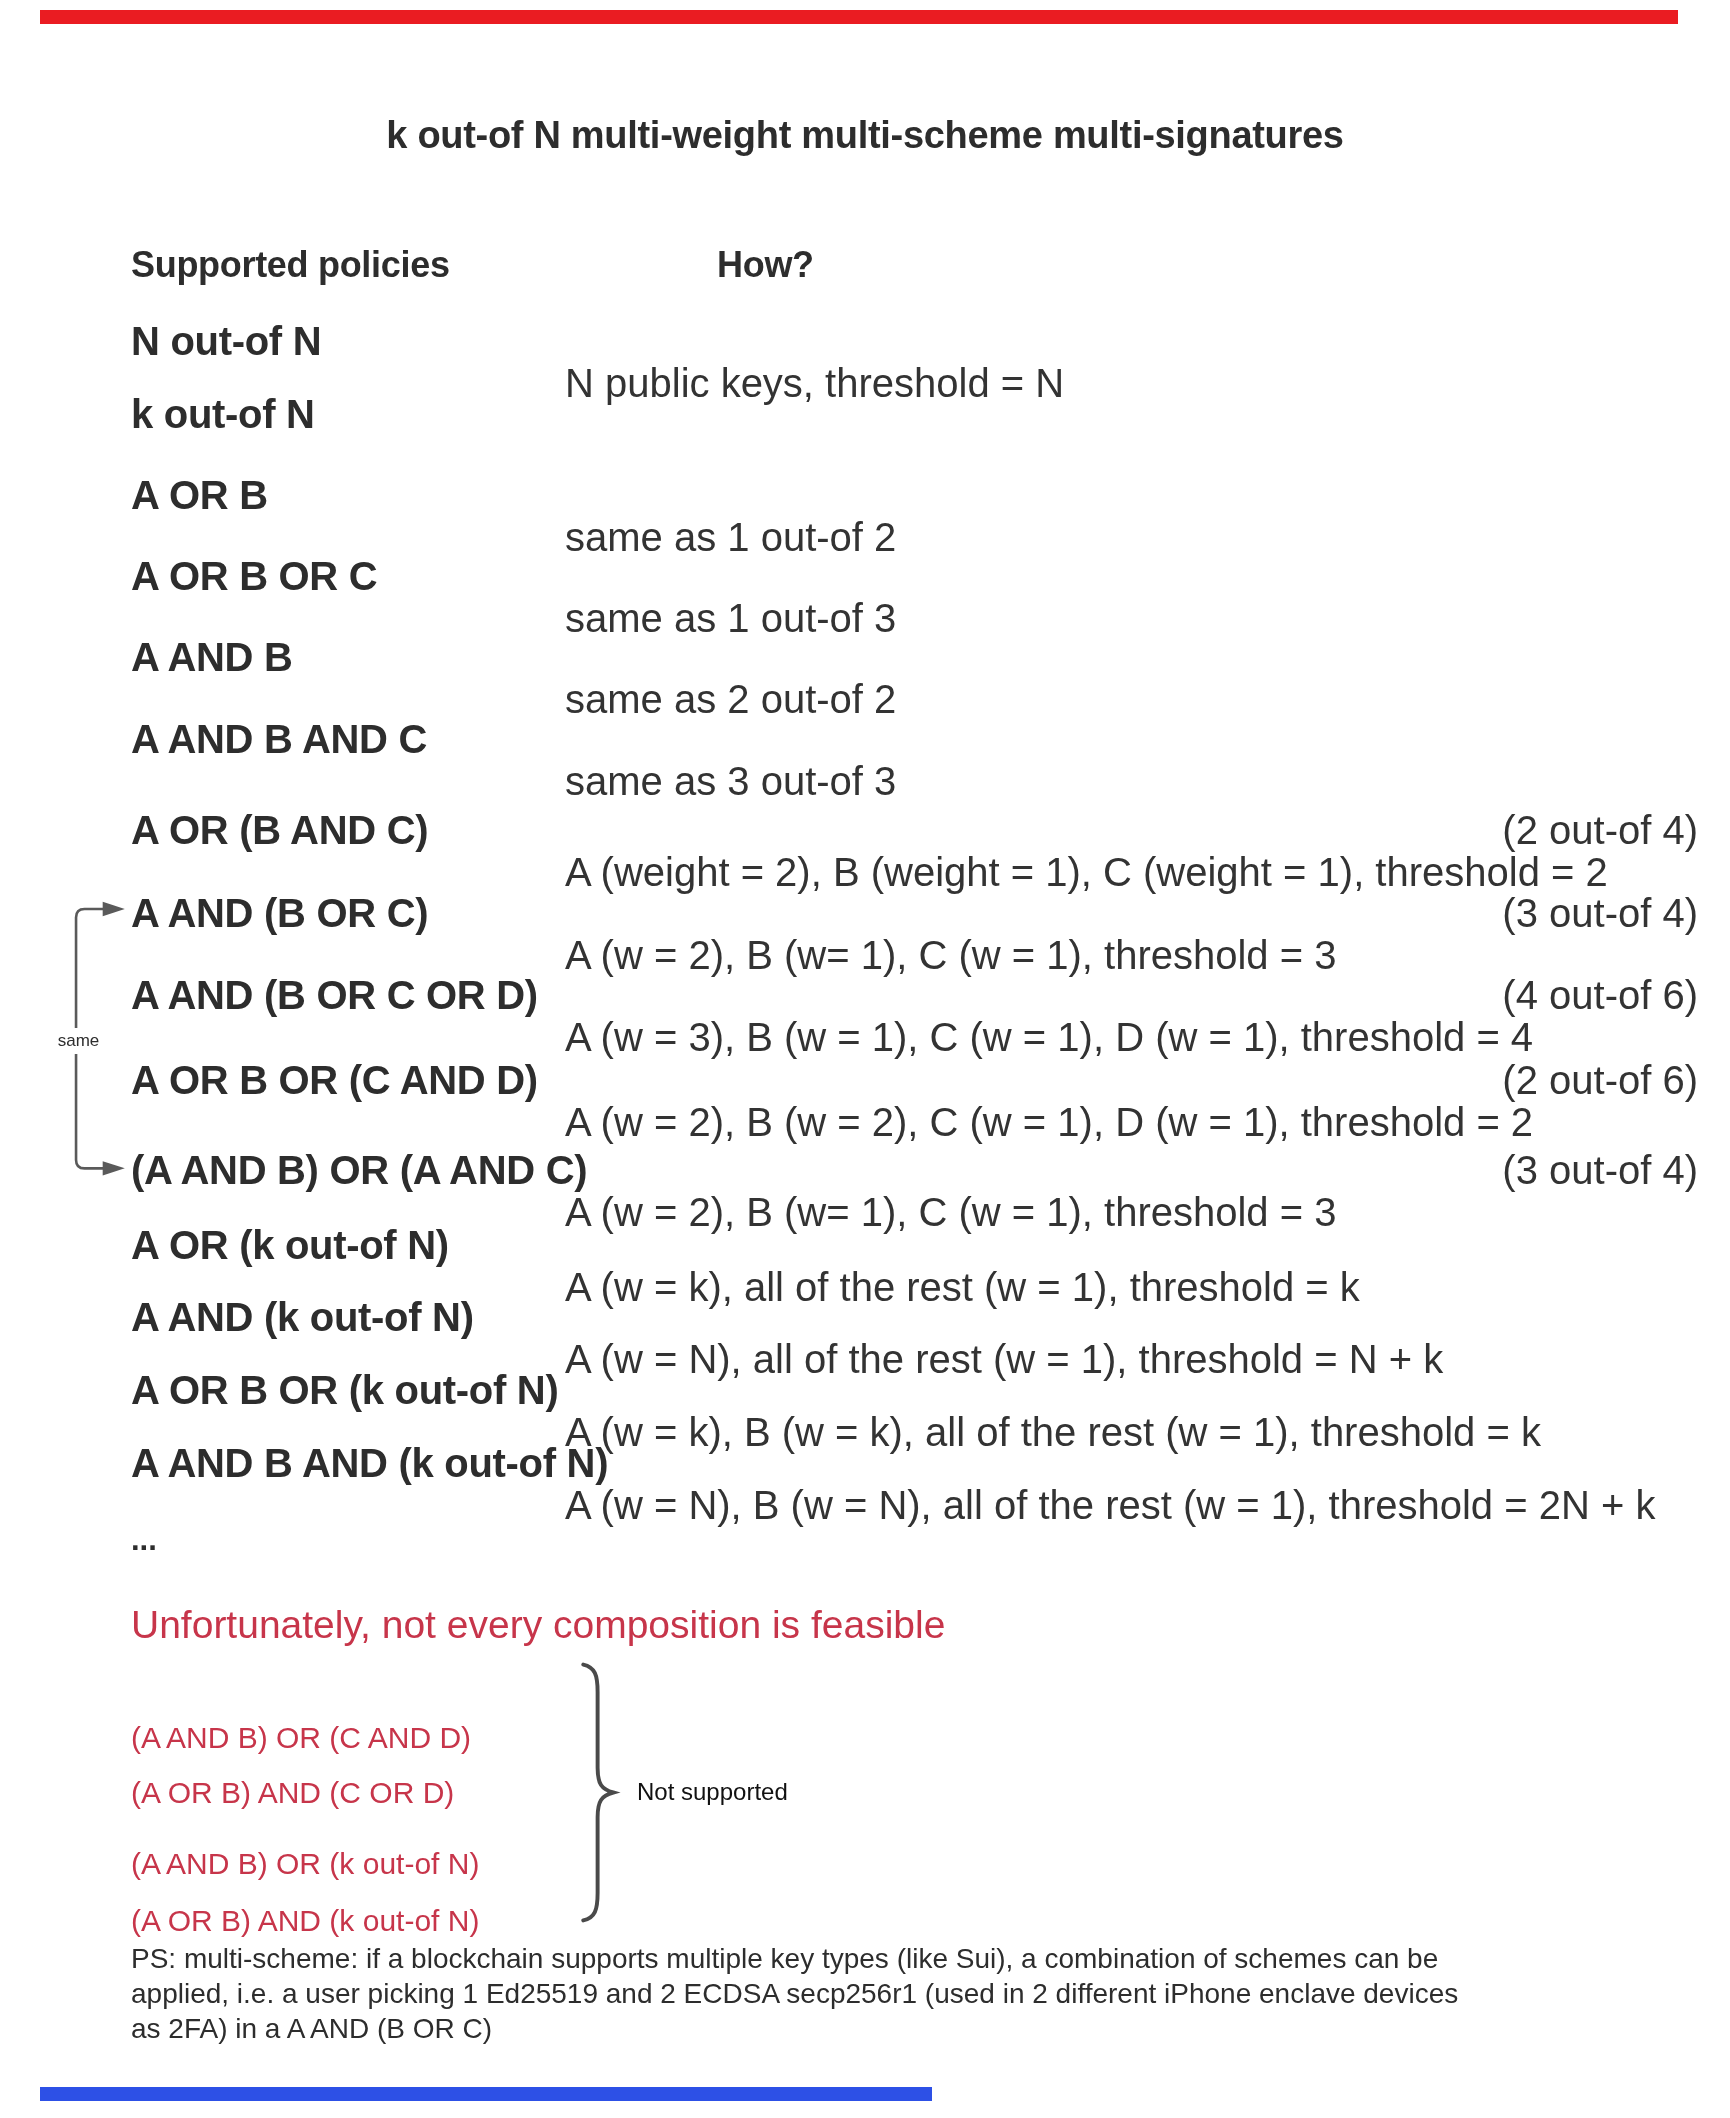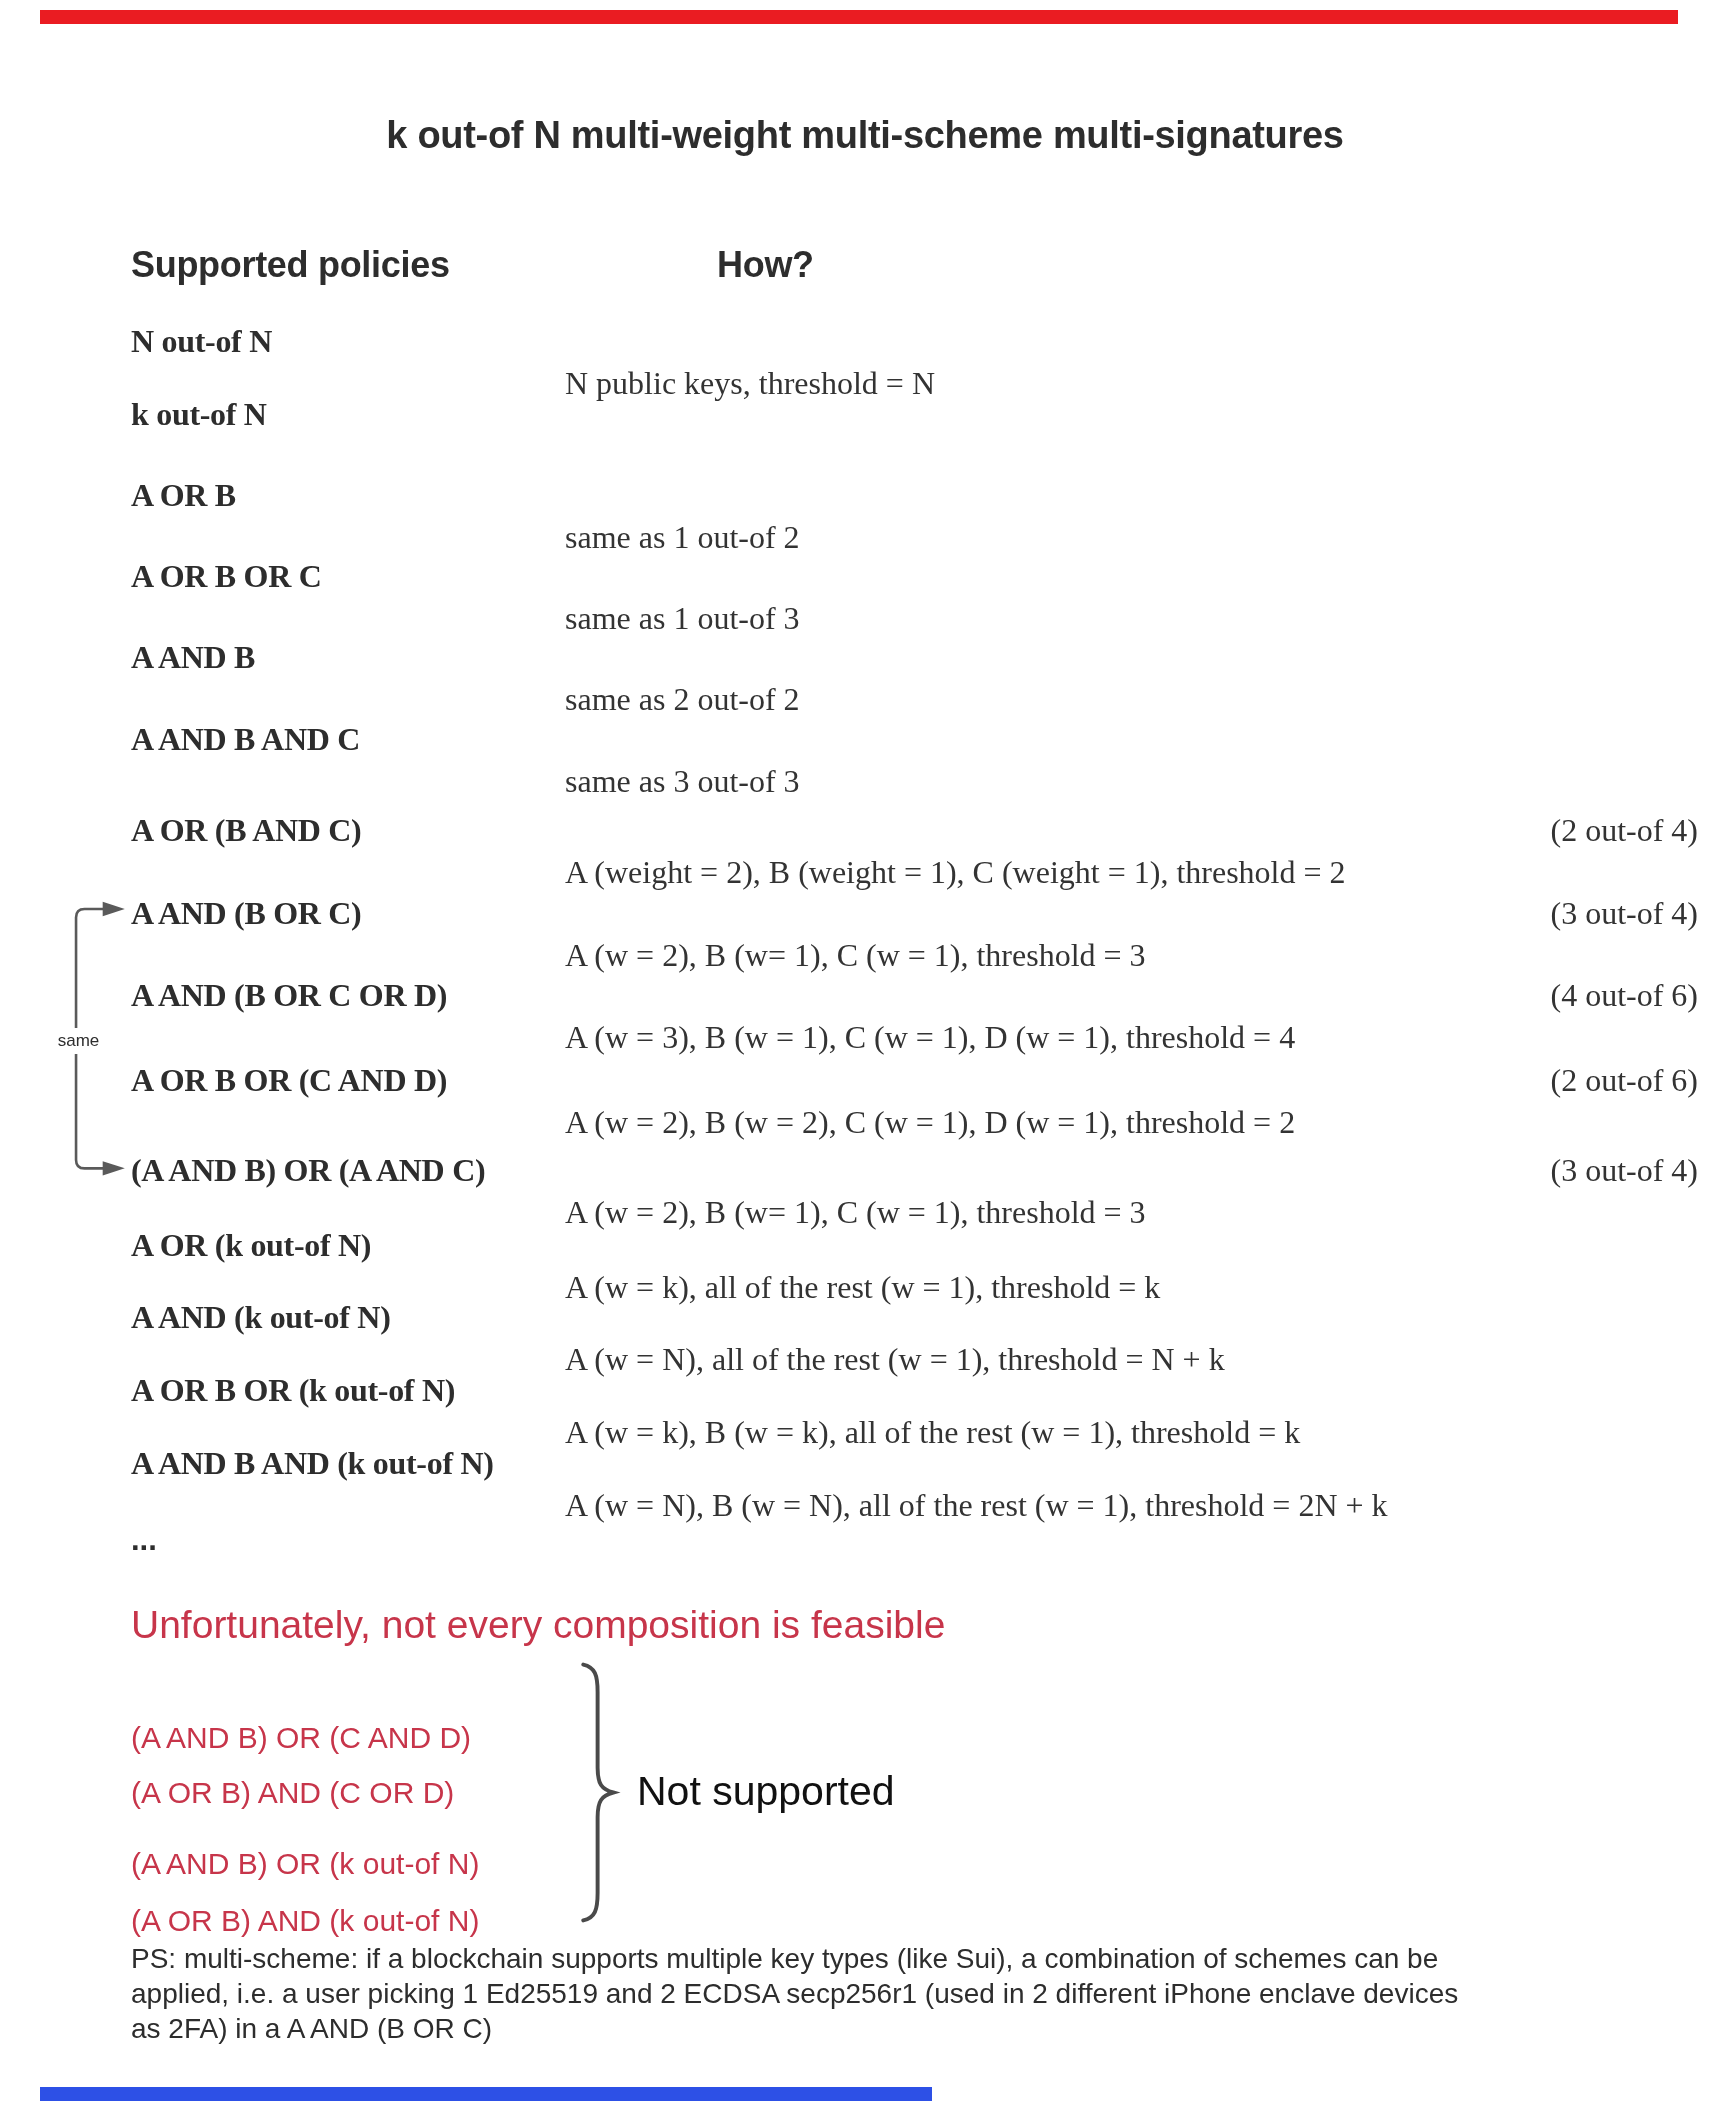--- a/index.html
+++ b/index.html
@@ -7,35 +7,35 @@
        font-family:"Liberation Sans","DejaVu Sans",sans-serif;color:#2d2d2d;}
   .abs{position:absolute;}
   .bar{position:absolute;height:13.7px;}
   #top-bar{left:40px;top:10.4px;width:1638px;background:#ea1c22;}
   #bottom-bar{left:40px;top:2087px;width:892px;height:14.4px;background:#2d50e6;}
   #title{left:0;right:0;top:112px;text-align:center;font-size:38px;font-weight:bold;
          letter-spacing:-0.3px;line-height:46px;}
   .col-header{top:243px;font-size:36px;font-weight:bold;line-height:43px;letter-spacing:-0.3px;}
   #hdr-policies{left:131px;}
   #hdr-how{left:717px;}
-  .row{position:absolute;left:0;width:1730px;height:39px;font-size:32px;line-height:39px;font-family:Liberation Serif, serif;}
+  .row{position:absolute;left:0;width:1730px;height:39px;font-size:40px;line-height:39px;}
   .row .policy{position:absolute;left:131px;font-weight:bold;letter-spacing:-0.3px;white-space:nowrap;}
   .row .how{position:absolute;left:565px;white-space:nowrap;color:#333333;margin-top:42px;}
   .row .note{position:absolute;right:32px;white-space:nowrap;color:#333333;}
   #ellipsis-row{left:131px;top:1520px;font-size:31px;font-weight:bold;line-height:39px;}
   
   #connector{left:65px;top:898px;width:78px;height:282px;}
   #same-label{left:46px;top:1028px;width:65px;text-align:center;font-size:17px;line-height:26px;
               background:#ffffff;color:#2d2d2d;}
   
   #infeasible-heading{left:131px;top:1605px;font-size:39px;line-height:39px;color:#c7354a;white-space:nowrap;}
   .bad-item{position:absolute;left:131px;font-size:30px;line-height:39px;color:#c7354a;white-space:nowrap;margin-top:38px;}
   #bad-0{top:1680px;} #bad-1{top:1735px;} #bad-2{top:1806px;} #bad-3{top:1863px;}
   #brace{left:578px;top:1662px;width:49px;height:261px;}
-  #not-supported{left:637px;top:1772px;font-size:41px;line-height:39px;color:#111111;white-space:nowrap;}
+  #not-supported{left:637px;top:1772px;font-size:24px;line-height:39px;color:#111111;white-space:nowrap;}
   
   #ps{left:131px;top:1941px;width:1541px;font-size:28px;line-height:35px;color:#2d2d2d;}
 </style>
 </head>
 <body>
 
 <div id="top-bar" class="bar"></div>
 <div id="bottom-bar" class="bar"></div>
 
 <div id="title" class="abs">k out-of N multi-weight multi-scheme multi-signatures</div>

